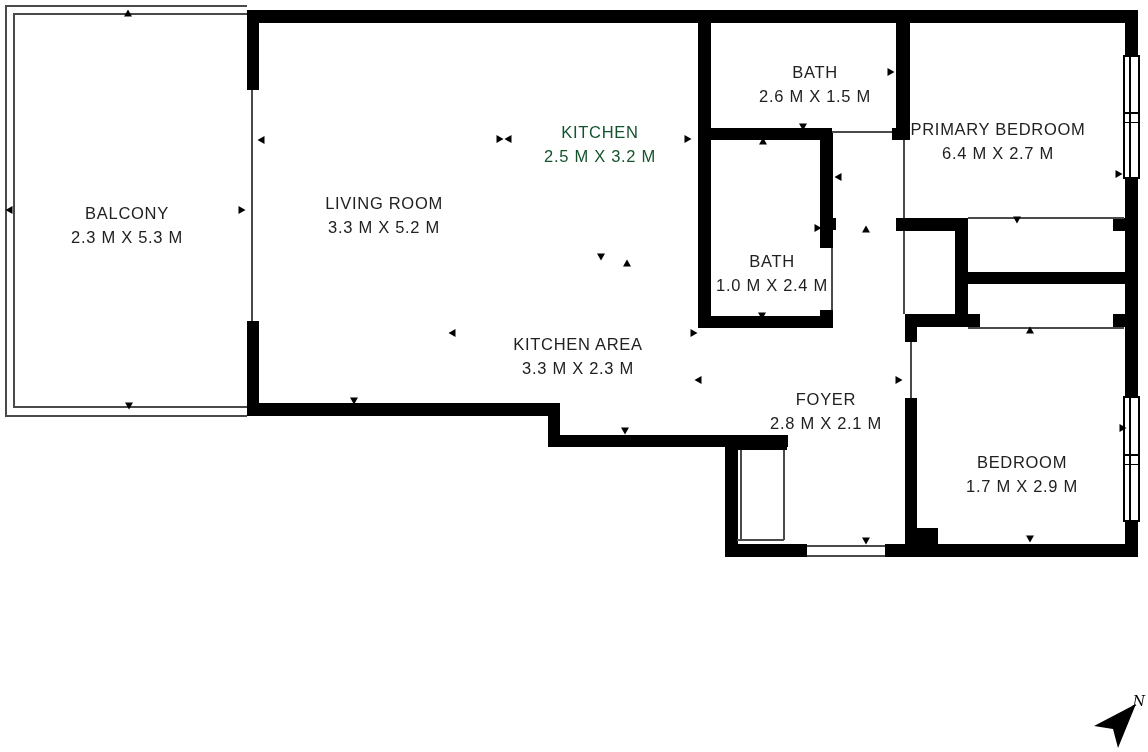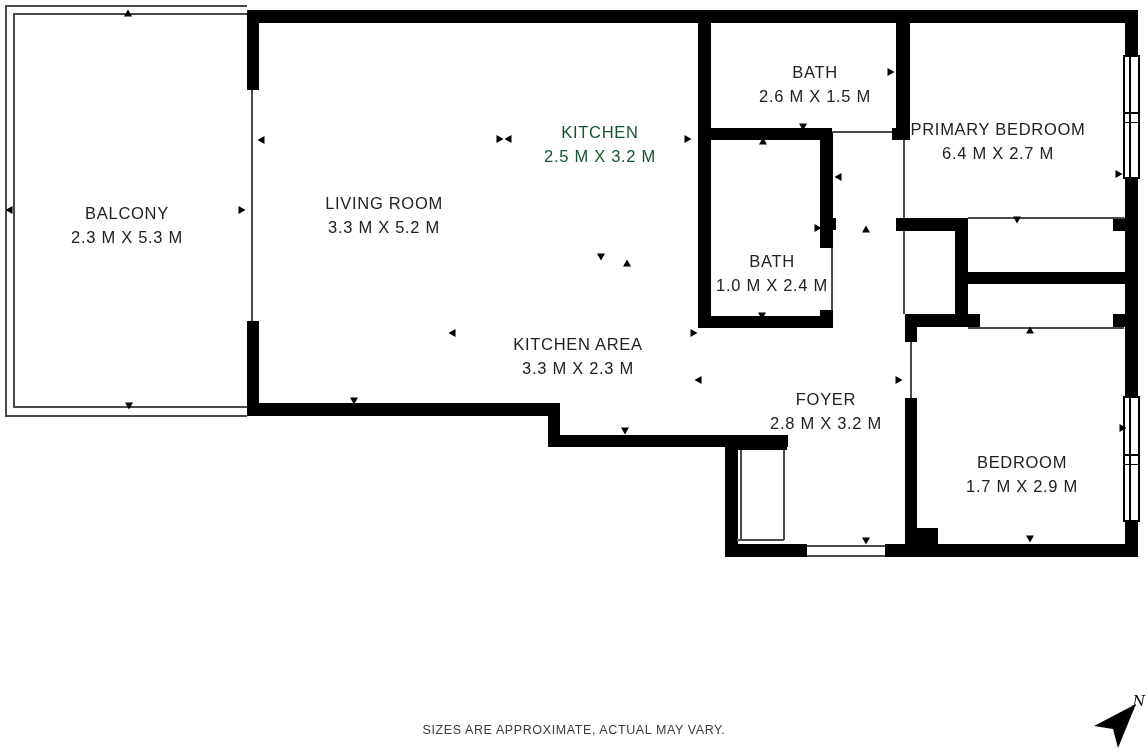--- a/index.html
+++ b/index.html
@@ -153,29 +153,28 @@
       <div class="room-label" style="left: 772px; top: 273px; color: rgb(33, 33, 33);">
         <div>BATH</div>
         <div class="dims">1.0 M X 2.4 M</div>
       </div>
       <div class="room-label" style="left: 578px; top: 356px; color: rgb(33, 33, 33);">
         <div>KITCHEN AREA</div>
         <div class="dims">3.3 M X 2.3 M</div>
       </div>
       <div class="room-label" style="left: 826px; top: 411px; color: rgb(33, 33, 33);">
         <div>FOYER</div>
-        <div class="dims">2.8 M X 3.2 M</div>
+        <div class="dims">2.8 M X 2.1 M</div>
       </div>
       <div class="room-label" style="left: 1022px; top: 474px; color: rgb(33, 33, 33);">
         <div>BEDROOM</div>
         <div class="dims">1.7 M X 2.9 M</div>
       </div>
     </div>
 
-  <div class="footer">SIZES ARE APPROXIMATE, ACTUAL MAY VARY.</div>
 
   <div class="compass">
     <svg width="56" height="56" viewBox="0 0 56 56">
       <polygon points="46,8 4,30 23,33 28,52" fill="#000"></polygon>
     </svg>
     <span class="n">N</span>
   </div>
 </div>
 
 </body></html>

